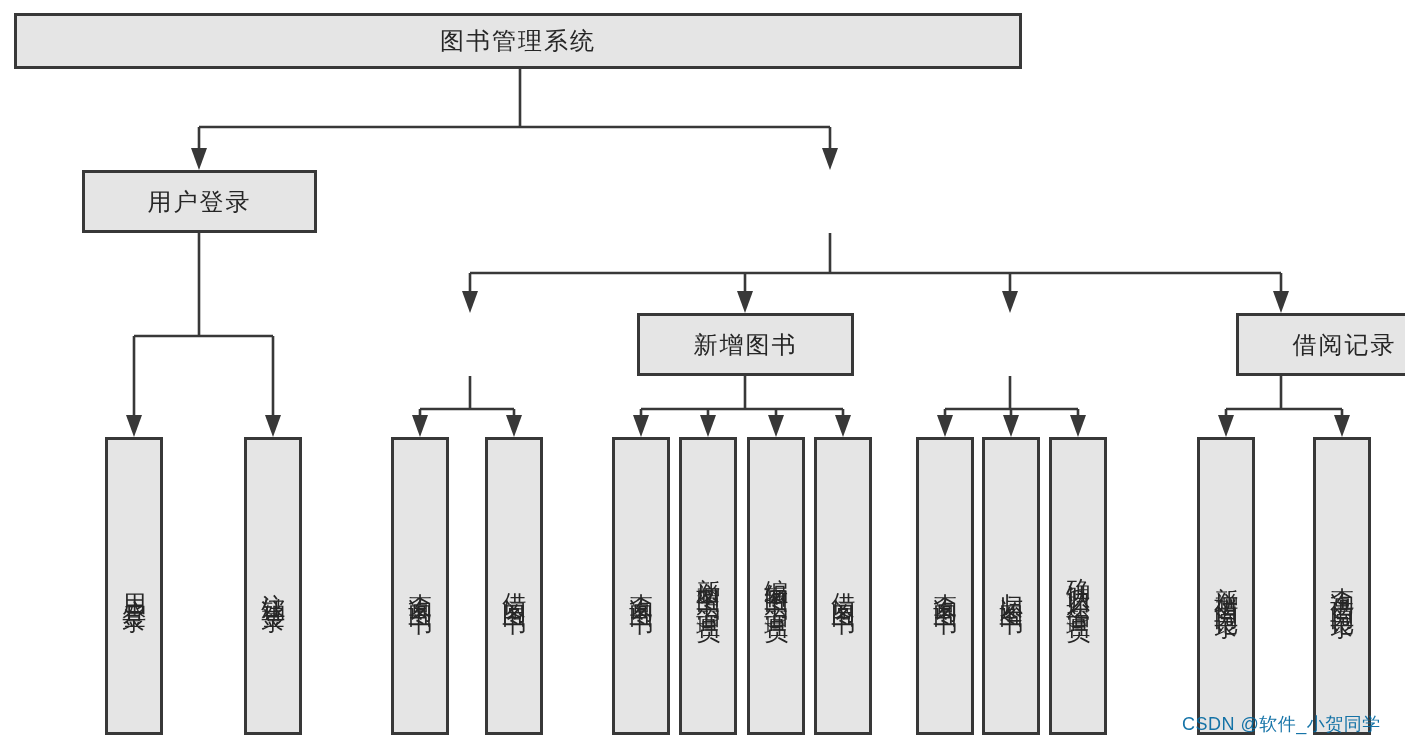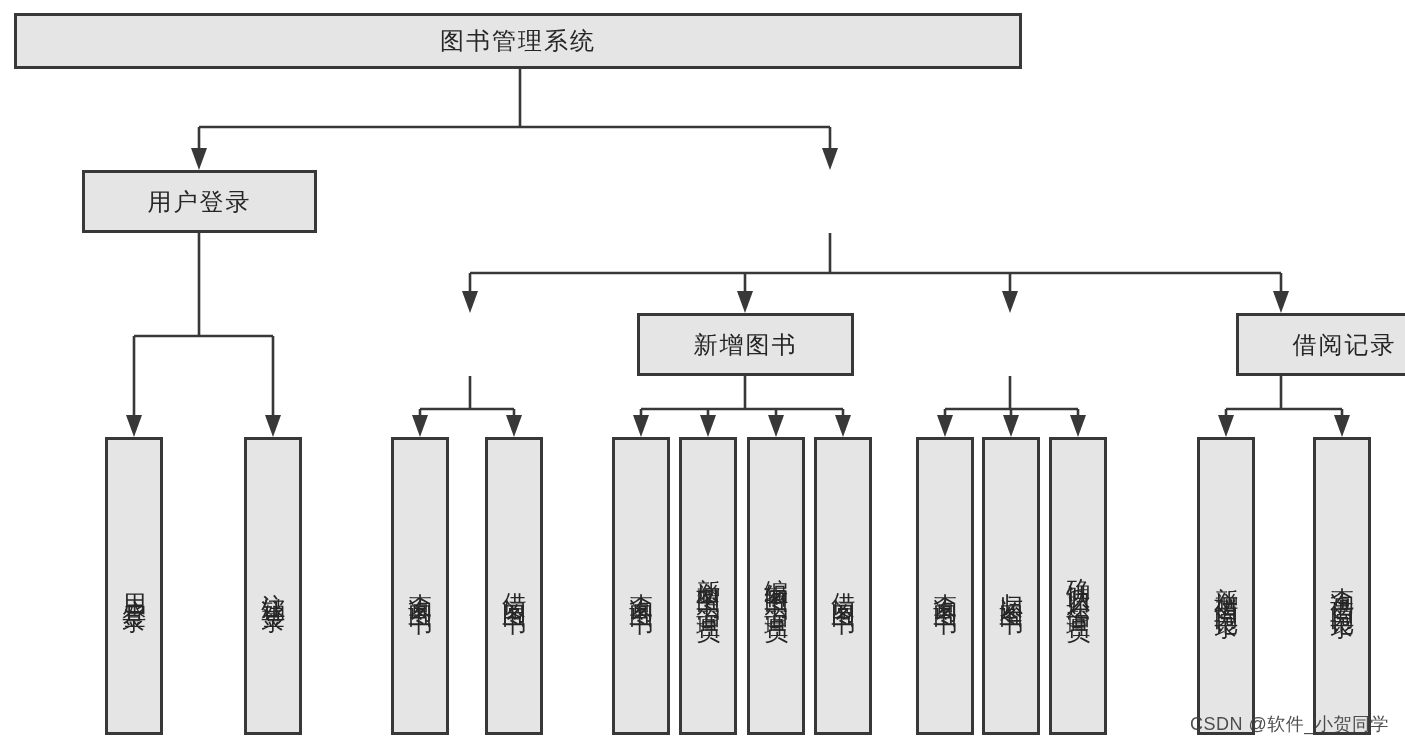--- a/index.html
+++ b/index.html
@@ -21,22 +21,22 @@
     writing-mode:vertical-rl;text-orientation:mixed;
     font-size:24px;letter-spacing:6px;line-height:1.1;
     max-height:288px;
   }
   .root-box{left:14px;top:13px;width:1008px;height:56px;}
   .lvl2-box{top:170px;width:235px;height:63px;}
   .lvl3-box{top:313px;width:217px;height:63px;}
   .leaf-box{top:437px;width:58px;height:298px;}
   .watermark{
     position:absolute;z-index:3;left:1182px;top:712px;width:215px;
-    font-size:18px;letter-spacing:0.5px;color:#404040;opacity:0.92;
-    white-space:nowrap;text-align:center;
+    font-size:18px;letter-spacing:0.5px;color:#0369a1;opacity:0.92;
+    white-space:nowrap;text-align:left;
   }
 </style>
 </head>
 <body>
 
 <div id="stage">
 
   <svg class="connectors" width="1405" height="747" viewBox="0 0 1405 747">
     <g stroke="#383838" stroke-width="2.6" fill="none">
 

